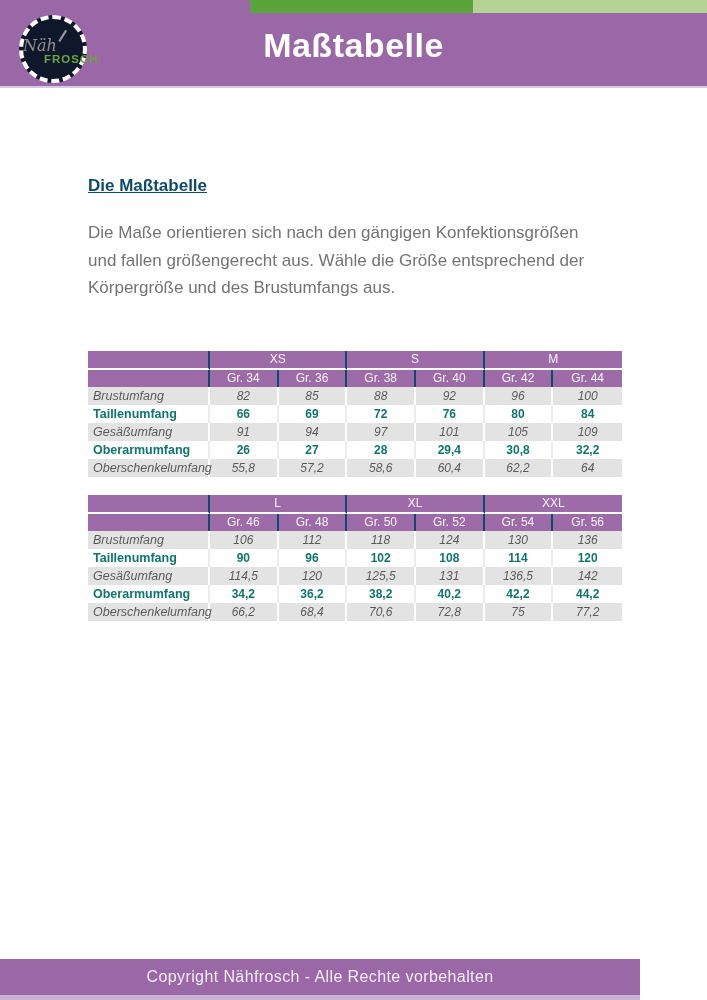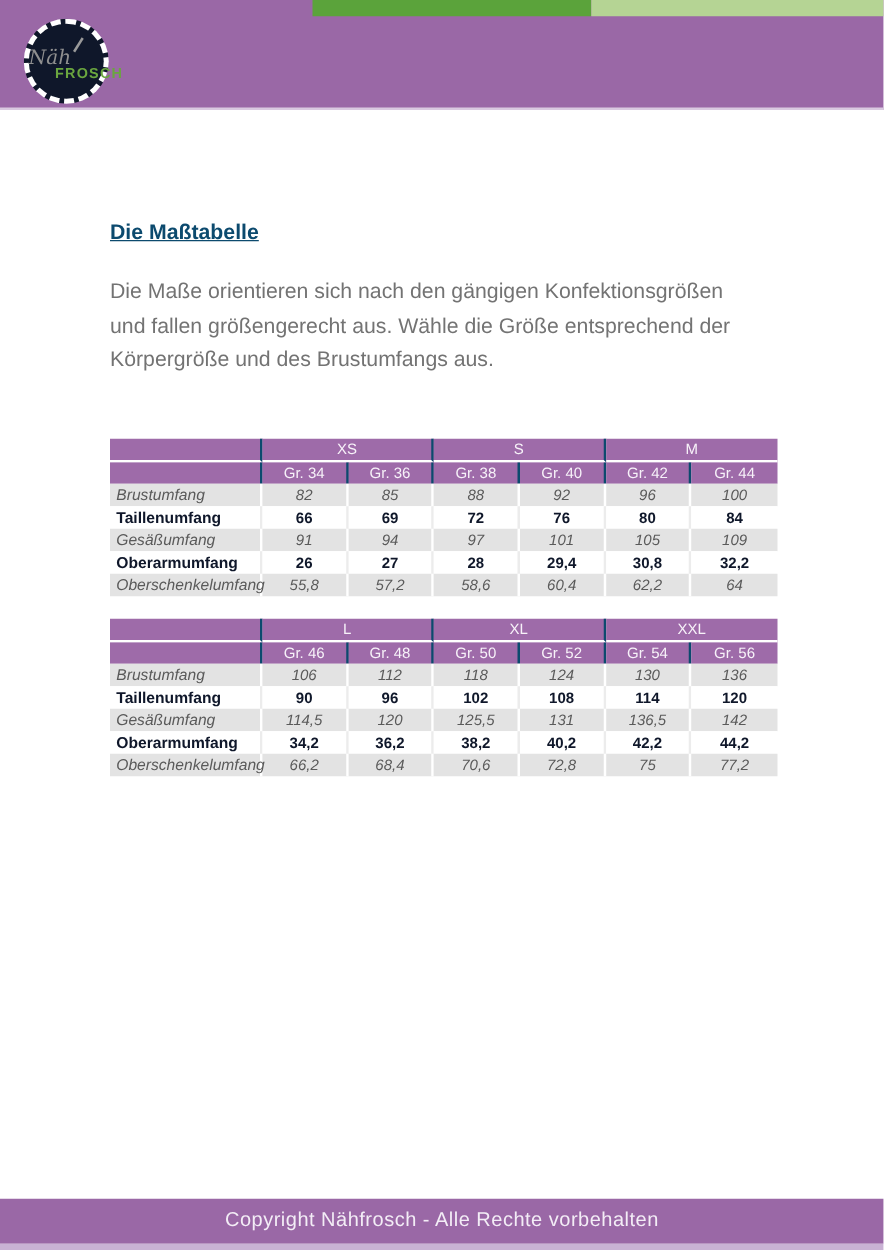--- a/index.html
+++ b/index.html
@@ -70,25 +70,25 @@
   }
   .size-table th:last-child { border-right:none; }
   .size-table thead tr:first-child th { border-bottom:2px solid #fff; }
   .size-table td {
     height:18px; line-height:18px; font-size:12px; text-align:center;
     color:#5a5a5a; border-right:2px solid transparent;
   }
   .size-table td:last-child { border-right:none; }
   .size-table tr.shade td { background:#e3e3e3; border-right-color:#fff;font-style:italic; }
   .size-table tr.plain td { background:#ffffff; border-right-color:#ececec; }
-  .size-table tr.bold td  { color:#0f172a; font-weight:bold;margin-top:32px; }
+  .size-table tr.bold td  { color:#0f766e; font-weight:bold;margin-top:32px; }
   .size-table td.lbl { text-align:left; padding-left:5px; font-size:12.5px; }
 
   
-  .footer { position:absolute; left:0; bottom:0; width:707px; }
+  .footer { position:absolute; left:0; bottom:0; width:640px; }
   .footer-bar {
     height:36px; background:#9a68a6; color:#f3edf6;
     display:flex; align-items:center; justify-content:center;
     font-size:16px; letter-spacing:0.4px;
   }
   .footer-strip { height:5px; background:#c9b2d4; }
 </style>
 </head>
 <body>
 
@@ -97,20 +97,21 @@
   <div class="header">
     <div class="accent-bar accent-dark"></div>
     <div class="accent-bar accent-light"></div>
     <div class="logo">
       <div class="logo-script">
         <span>Näh</span>
         <span class="needle"></span>
       </div>
       <div class="logo-caps">FROSCH</div>
     </div>
+    <div class="page-title">Maßtabelle</div>
   </div>
 
   <div class="intro-heading">Die Maßtabelle</div>
   <div class="intro-paragraph">Die Maße orientieren sich nach den gängigen Konfektionsgrößen und fallen größengerecht aus. Wähle die Größe entsprechend der Körpergröße und des Brustumfangs aus.</div>
 
   <table class="size-table" id="table-0">
       <colgroup>
         <col class="c0">
         <col class="c">
         <col class="c">

